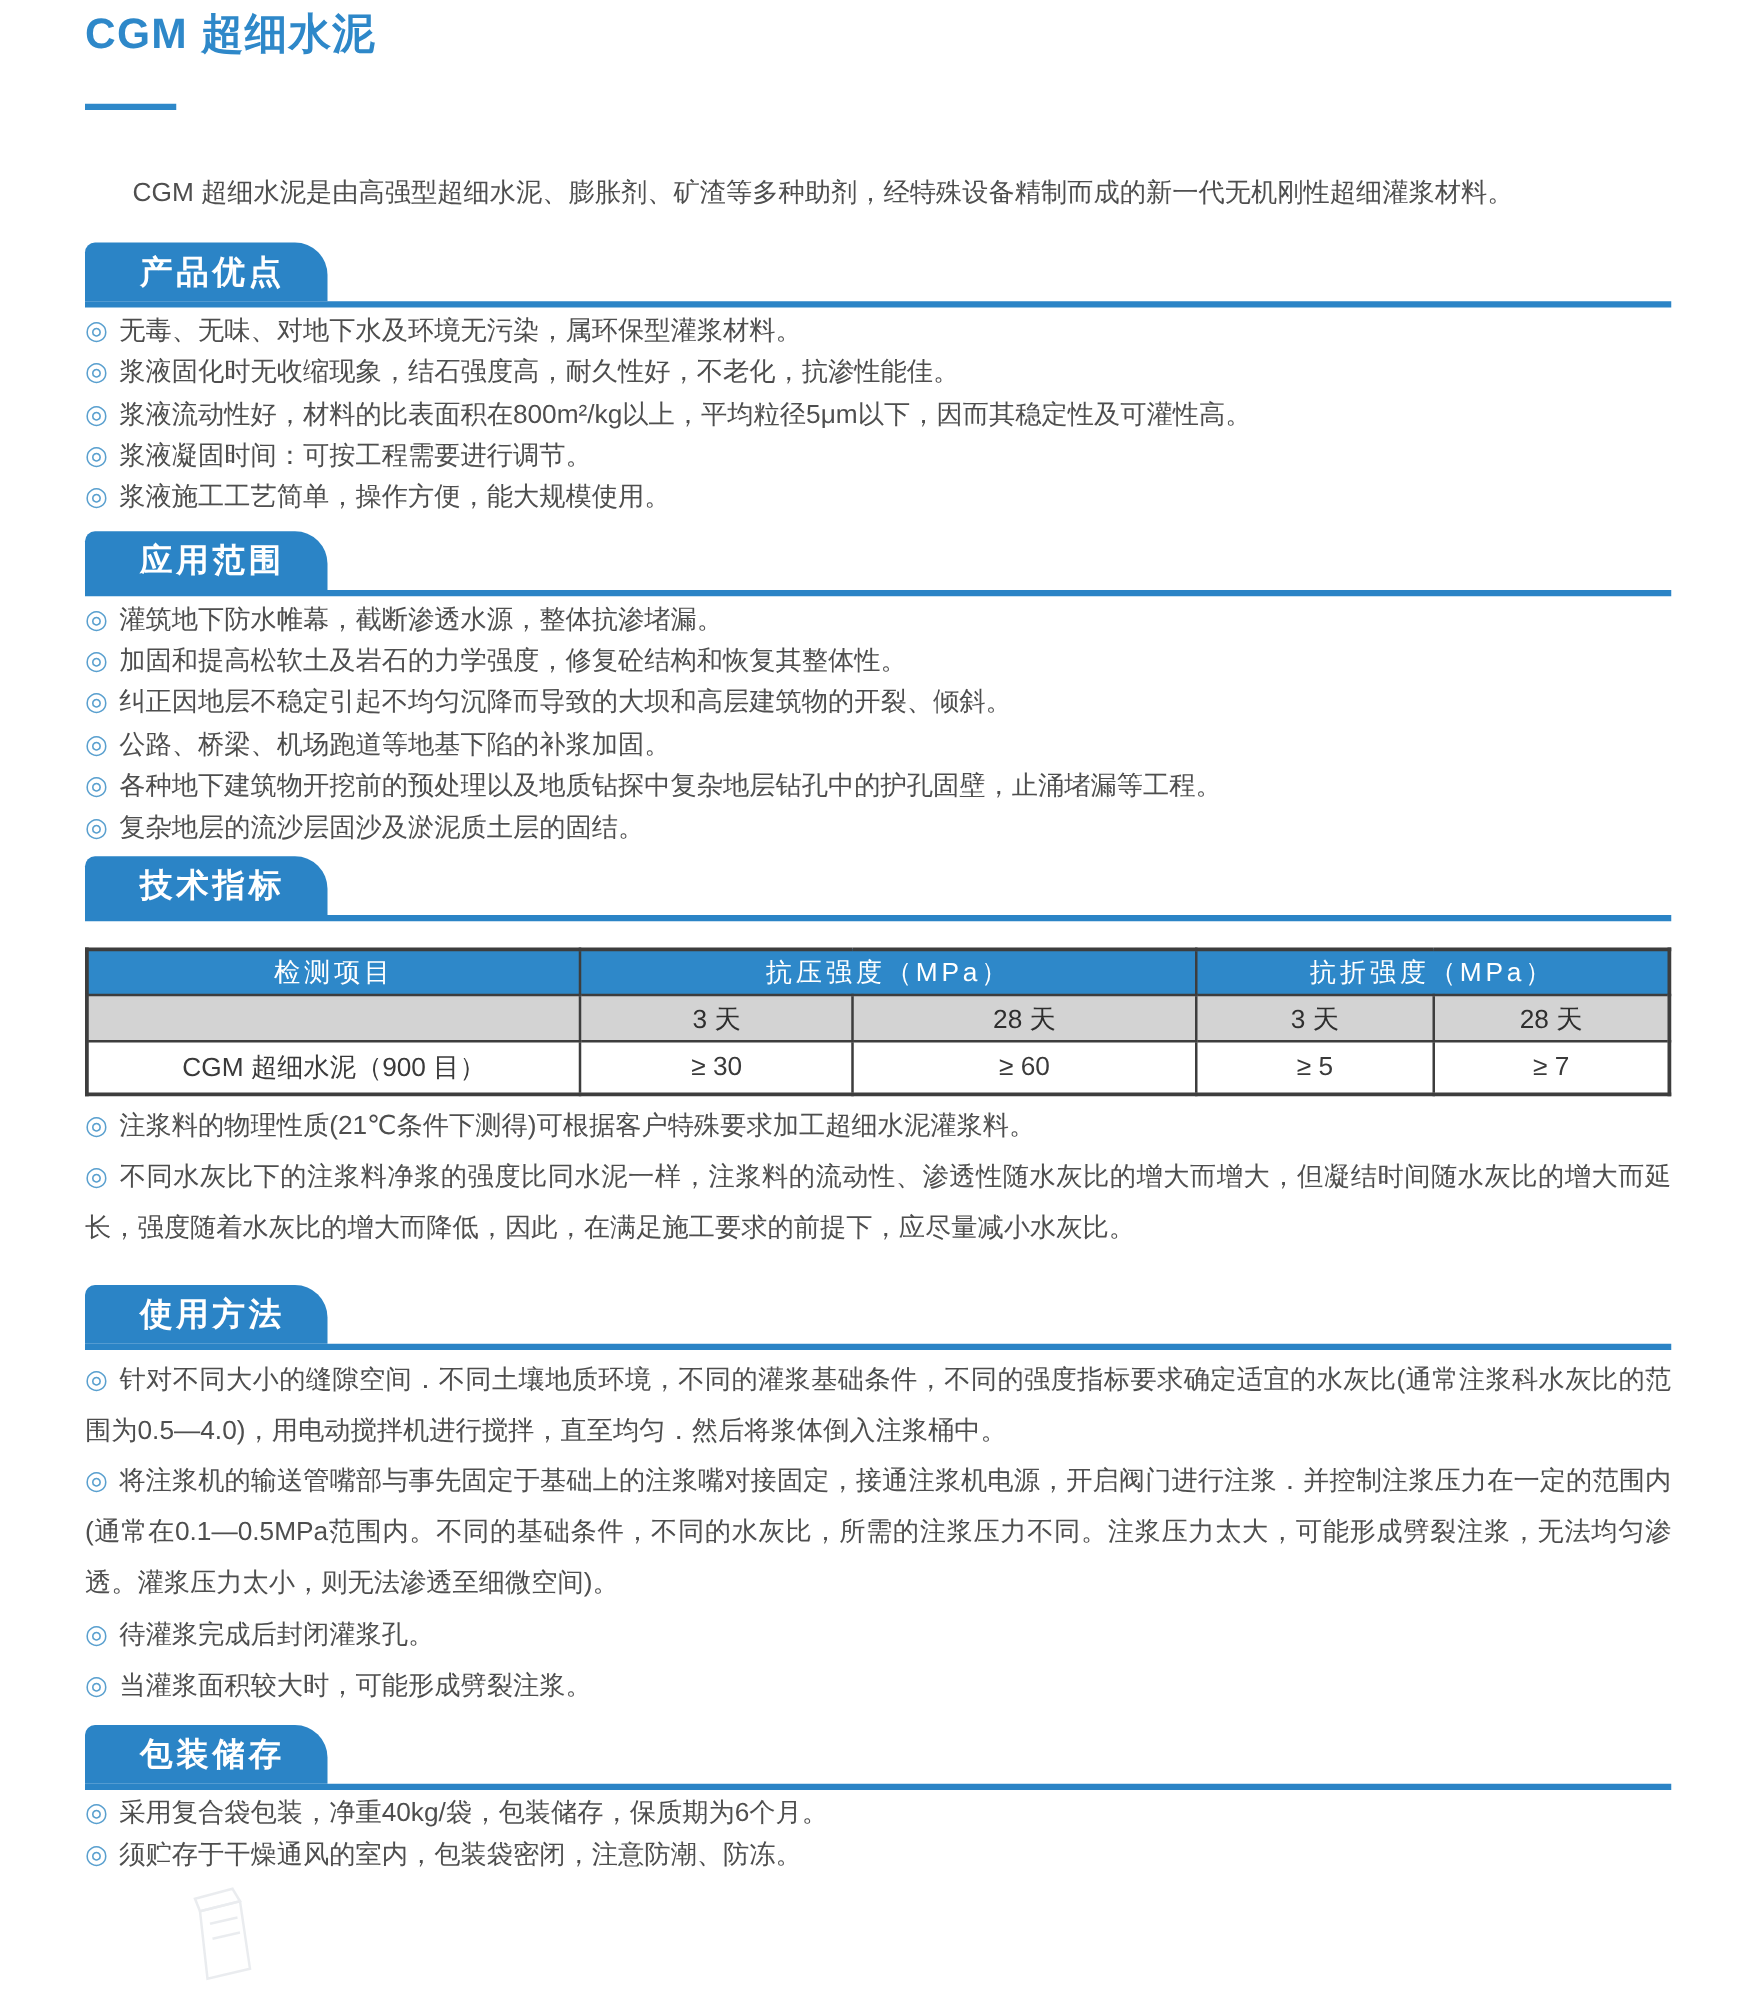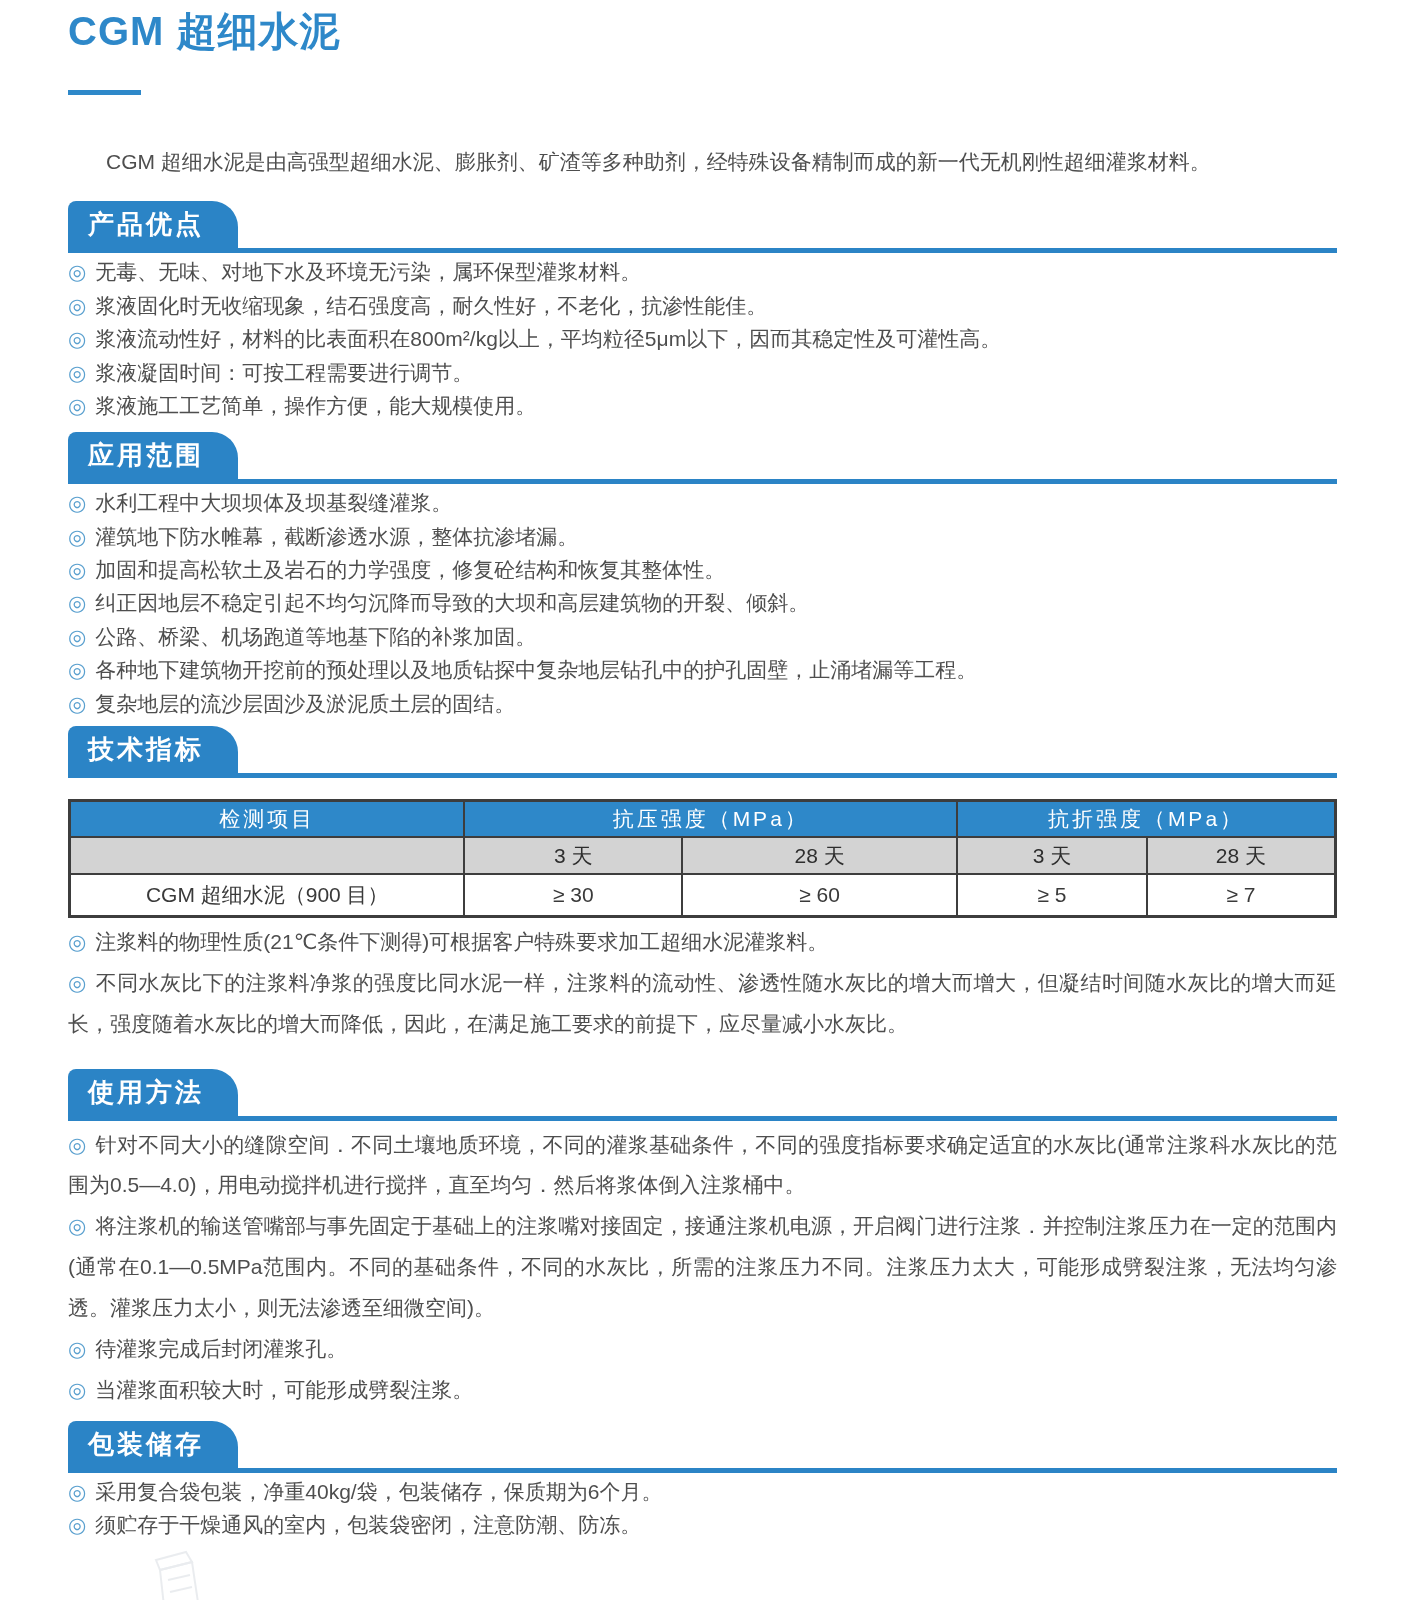--- a/index.html
+++ b/index.html
@@ -13,38 +13,38 @@
   *{box-sizing:border-box;margin:0;padding:0;}
   html,body{background:#fff;}
   body{
     width:1406px;height:1600px;overflow:hidden;position:relative;
     font-family:"Liberation Sans","DejaVu Sans",sans-serif;
     color:var(--text);
   }
   .doc{padding:6px 69px 0 68px;}
 
   .page-title{
-    font-size:40px;font-weight:bold;color:var(--blue-bright);
+    font-size:34px;font-weight:bold;color:var(--blue-bright);
     letter-spacing:1px;line-height:1.25;
   }
   .title-underline{
     width:73px;height:5px;background:var(--blue-bright);margin-top:34px;
   }
   .intro{
     margin-top:52px;font-size:21px;line-height:1.45;text-indent:38px;
   }
 
   .section-header{
     border-bottom:5px solid var(--blue);
     line-height:0;
   }
   .section-tab{
     display:inline-block;background:var(--blue);color:#fff;
     font-size:26px;font-weight:bold;letter-spacing:3px;
-    line-height:1.15;padding:9px 34px 8px 20px;
+    line-height:1.15;padding:9px 34px 8px 44px;
     border-radius:8px 26px 0 0;
     vertical-align:bottom;
   }
   .mt-s1{margin-top:24px;}
   .mt-s2{margin-top:12px;}
   .mt-s3{margin-top:8px;}
   .mt-s4{margin-top:24px;}
   .mt-s5{margin-top:10px;}
 
   .bullets{margin-top:3px;}
@@ -91,21 +91,20 @@
       <div class="bullet-item"><span class="bullet-mark">◎</span><span>浆液流动性好，材料的比表面积在800m²/kg以上，平均粒径5μm以下，因而其稳定性及可灌性高。</span></div>
       <div class="bullet-item"><span class="bullet-mark">◎</span><span>浆液凝固时间：可按工程需要进行调节。</span></div>
       <div class="bullet-item"><span class="bullet-mark">◎</span><span>浆液施工工艺简单，操作方便，能大规模使用。</span></div>
     </div>
 
   
   <div class="section-header mt-s2">
     <span class="section-tab">应用范围</span>
   </div>
   <div class="bullets compact">
-      <div class="bullet-item"><span class="bullet-mark">◎</span><span>水利工程中大坝坝体及坝基裂缝灌浆。</span></div>
       <div class="bullet-item"><span class="bullet-mark">◎</span><span>灌筑地下防水帷幕，截断渗透水源，整体抗渗堵漏。</span></div>
       <div class="bullet-item"><span class="bullet-mark">◎</span><span>加固和提高松软土及岩石的力学强度，修复砼结构和恢复其整体性。</span></div>
       <div class="bullet-item"><span class="bullet-mark">◎</span><span>纠正因地层不稳定引起不均匀沉降而导致的大坝和高层建筑物的开裂、倾斜。</span></div>
       <div class="bullet-item"><span class="bullet-mark">◎</span><span>公路、桥梁、机场跑道等地基下陷的补浆加固。</span></div>
       <div class="bullet-item"><span class="bullet-mark">◎</span><span>各种地下建筑物开挖前的预处理以及地质钻探中复杂地层钻孔中的护孔固壁，止涌堵漏等工程。</span></div>
       <div class="bullet-item"><span class="bullet-mark">◎</span><span>复杂地层的流沙层固沙及淤泥质土层的固结。</span></div>
     </div>
 
   
   <div class="section-header mt-s3">

